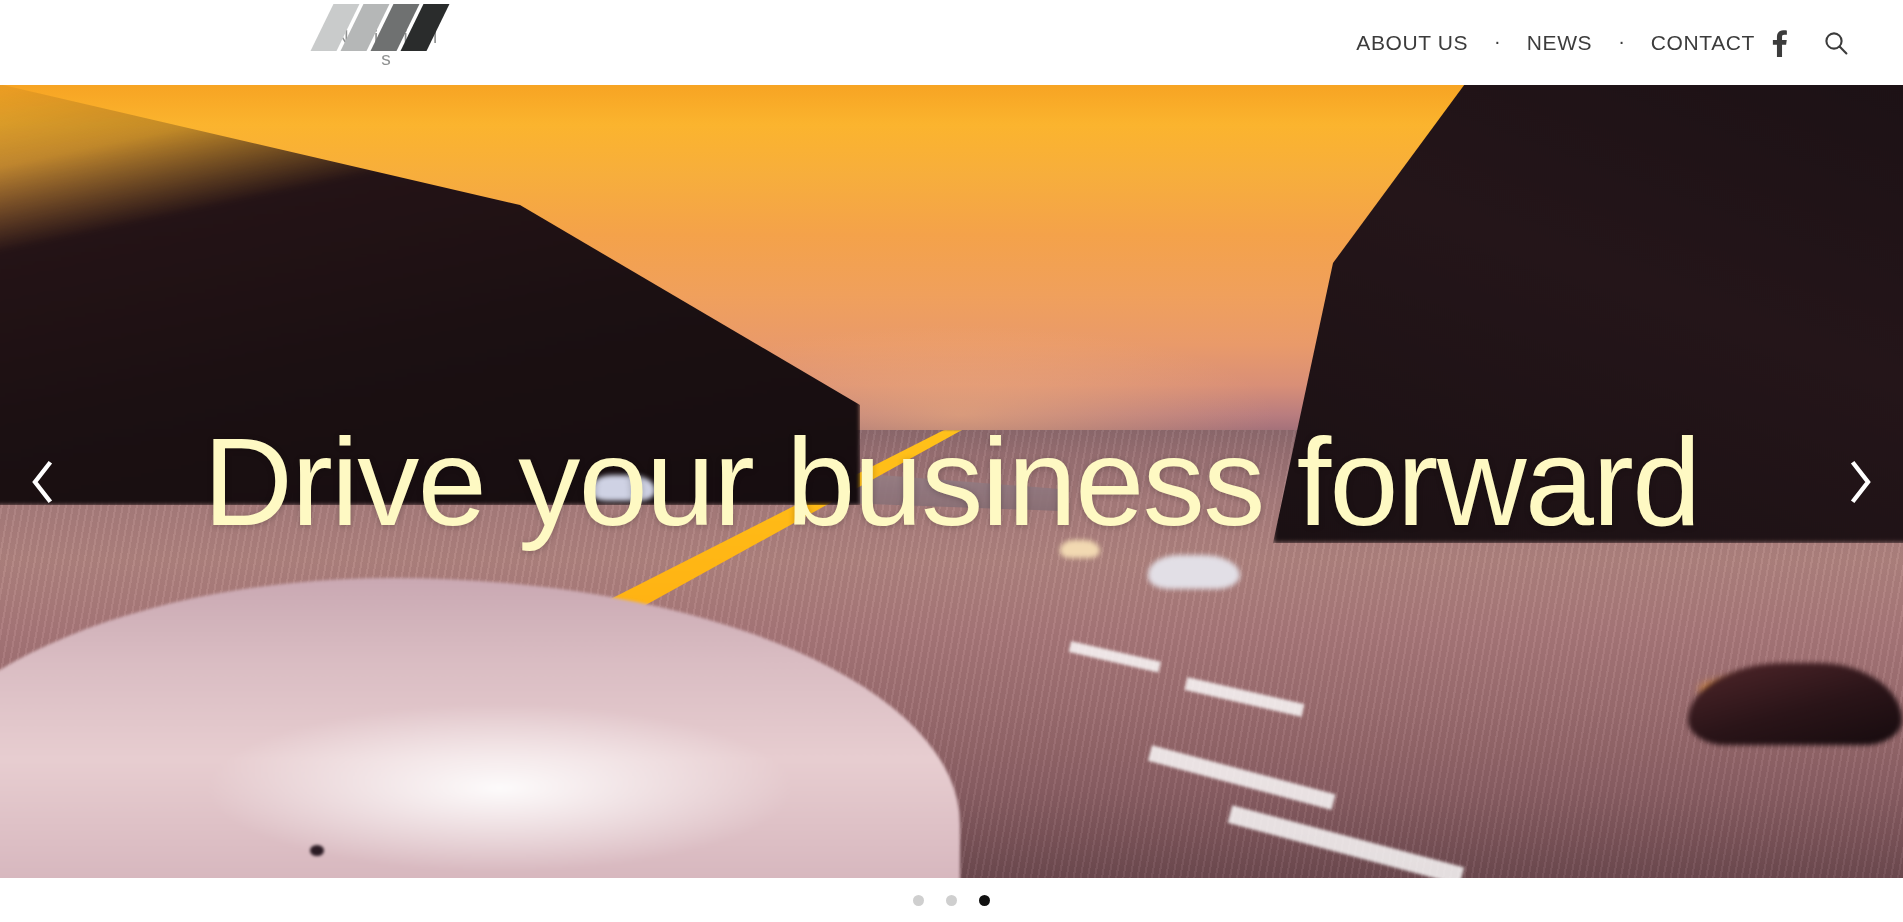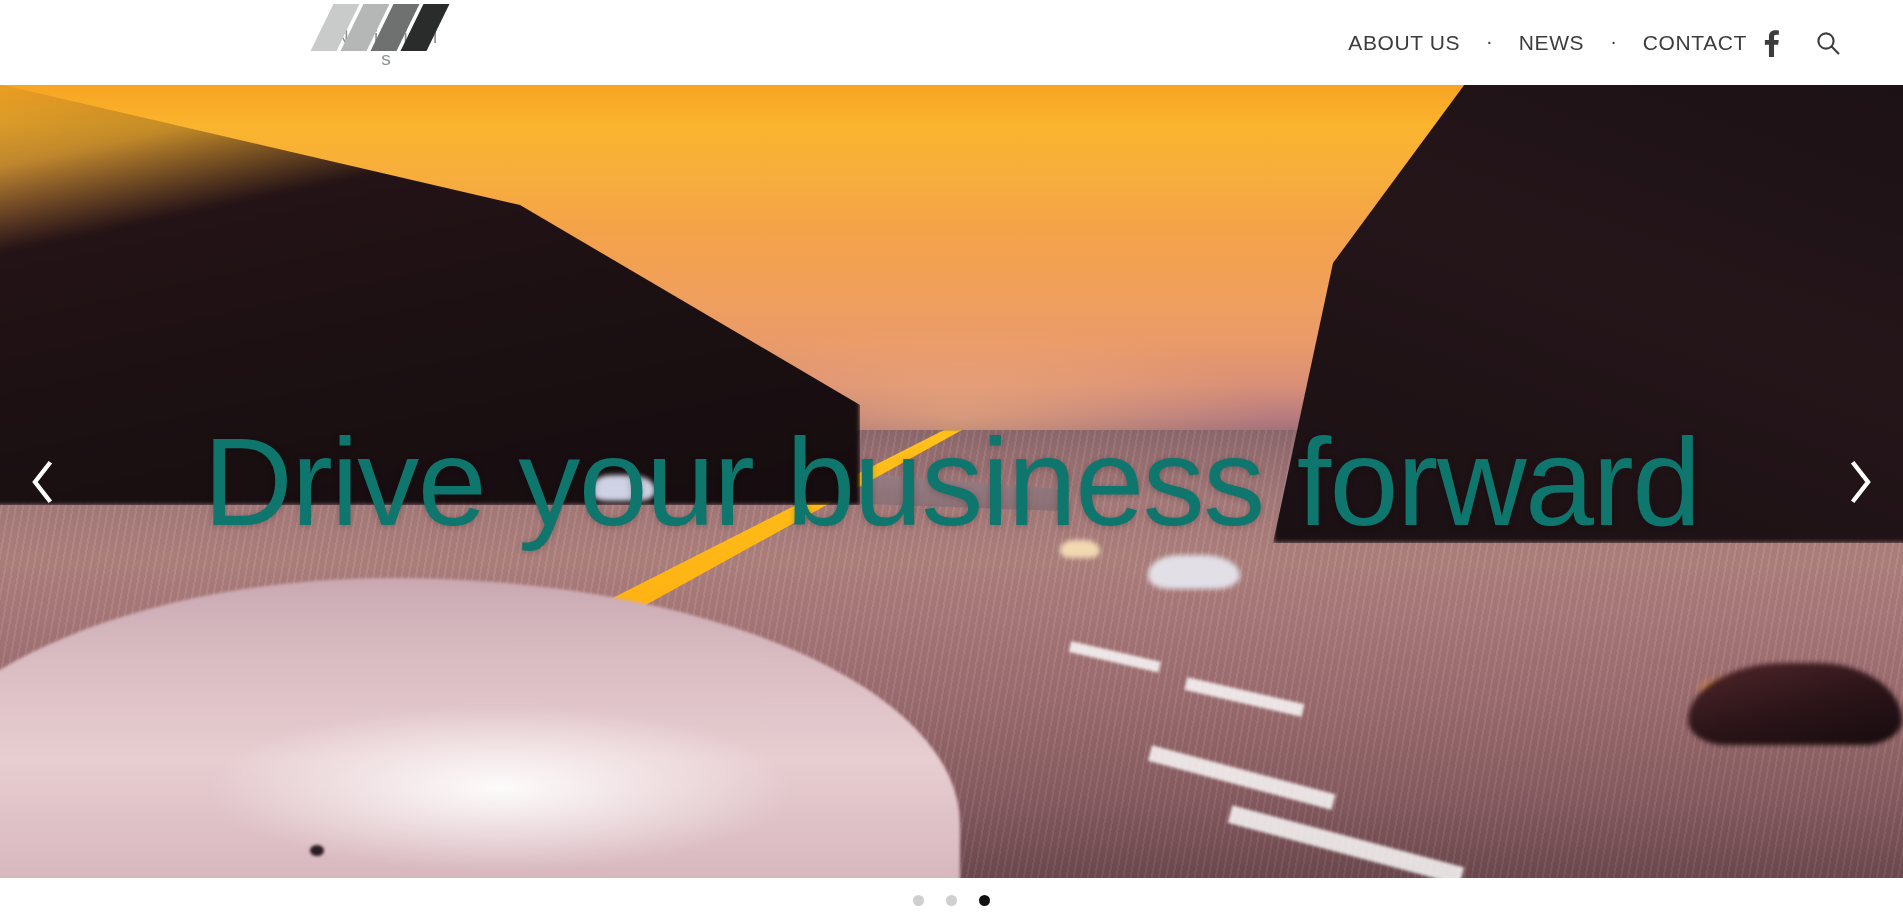--- a/index.html
+++ b/index.html
@@ -49,21 +49,21 @@
     color:#8f9191;
     text-align:center;
     font-weight:400;
     padding-left:6px;
   }
 
   .main-nav {
     position:absolute; right:0; top:0;
     height:85px;
     display:flex; align-items:center;
-    padding-right:8px;
+    padding-right:0;
   }
   .nav-list { display:flex; align-items:center; list-style:none; }
   .nav-item { display:flex; align-items:center; }
   .nav-link {
     font-size:21px;
     letter-spacing:0.6px;
     color:#3c3c3c;
     text-decoration:none;
     font-weight:400;
     white-space:nowrap;
@@ -210,21 +210,21 @@
     width:170px; height:26px;
     background:linear-gradient(90deg, rgba(255,166,40,.85), rgba(255,140,30,.25));
     filter:blur(5px);
     border-radius:50%;
   }
 
   .hero-title {
     position:absolute; left:0; top:0;
     width:1903px; height:793px;
     display:flex; align-items:center; justify-content:center;
-    color:#0f766e;
+    color:#fef9c3;
     font-size:124px;
     font-weight:300;
     letter-spacing:-1.5px;
     white-space:nowrap;
     text-shadow:0 1px 6px rgba(0,0,0,.22);
     font-family:"Liberation Sans", sans-serif;
     user-select:none;
     z-index:6;
   }
 

